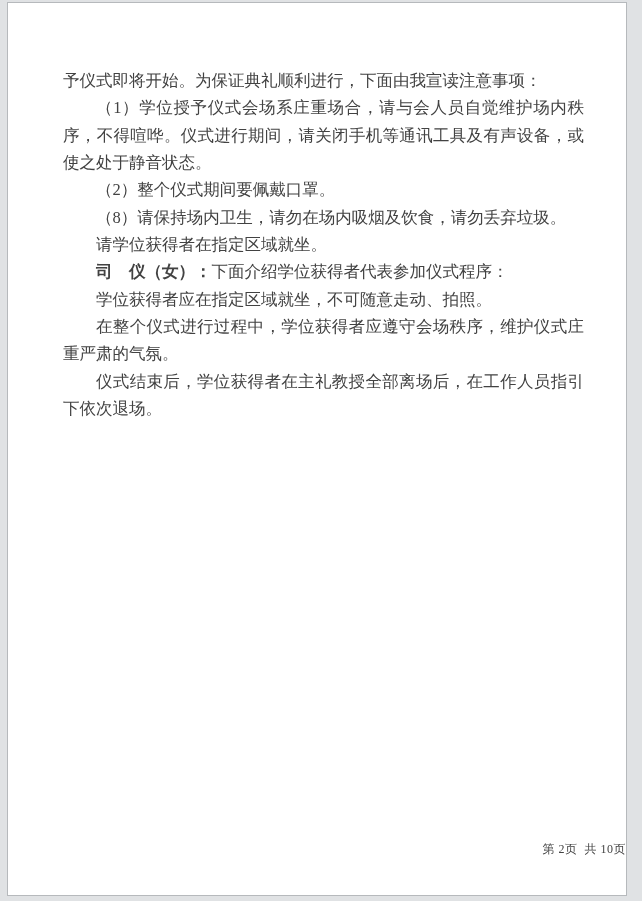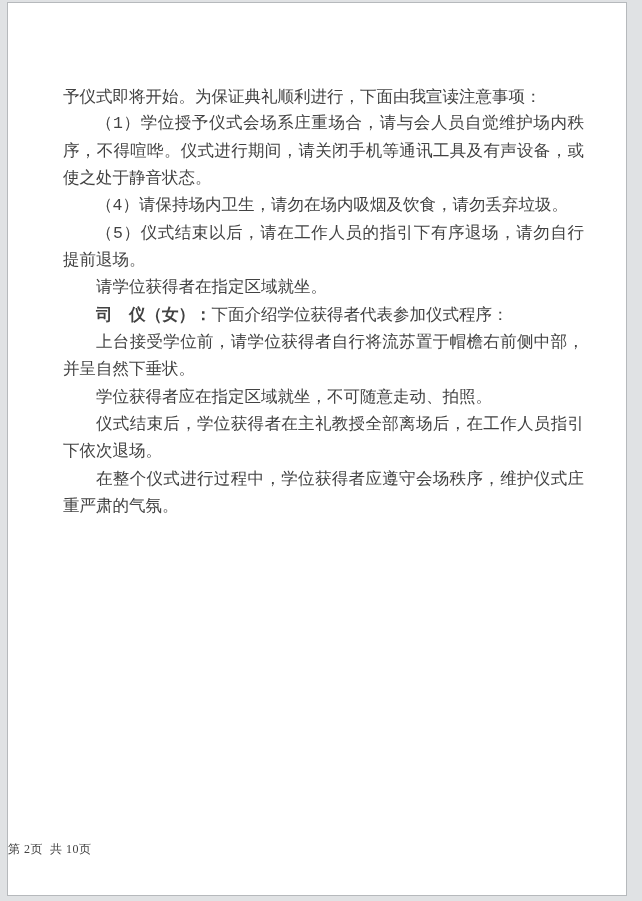--- a/index.html
+++ b/index.html
@@ -14,49 +14,48 @@
     background:var(--canvas-bg);
     font-family:"Liberation Serif","DejaVu Serif",serif;
   }
   .page{
     position:absolute;left:7px;top:2px;width:620px;height:894px;
     background:var(--page-bg);
     border:1px solid var(--page-border);
     box-sizing:border-box;
   }
   .content{
-    position:absolute;left:55px;top:80px;width:521px;
+    position:absolute;left:55px;top:64px;width:521px;
     font-size:16.5px;line-height:27.35px;
     color:var(--text-color);
     text-align:justify;
     text-justify:inter-ideograph;
     line-break:strict;
   }
   .content p{margin:0;padding:0;}
-  .content p.indent{text-indent:2em;font-family:Liberation Mono, monospace;}
+  .content p.indent{text-indent:2em;}
   .content b{font-weight:bold;}
   .footer{
     position:absolute;top:838px;left:0;right:0;
-    text-align:left;
+    text-align:right;
     font-size:12px;
     color:var(--text-color);
     white-space:pre;
     letter-spacing:0.5px;
   }
 </style>
 </head>
 <body>
 
 <div class="page">
   <div class="content" id="doc-body">
       <p class="para">予仪式即将开始。为保证典礼顺利进行，下面由我宣读注意事项：</p>
       <p class="para indent">（1）学位授予仪式会场系庄重场合，请与会人员自觉维护场内秩序，不得喧哗。仪式进行期间，请关闭手机等通讯工具及有声设备，或使之处于静音状态。</p>
-      <p class="para indent">（4）请保持场内卫生，请勿在场内吸烟及饮食，请勿丢弃垃圾。</p>
-      <p class="para indent">（5）仪式结束以后，请在工作人员的指引下有序退场，请勿自行提前退场。</p>
+      <p class="para indent">（2）整个仪式期间要佩戴口罩。</p>
+      <p class="para indent">（8）请保持场内卫生，请勿在场内吸烟及饮食，请勿丢弃垃圾。</p>
       <p class="para indent">请学位获得者在指定区域就坐。</p>
       <p class="para indent"><b>司　仪（女）：</b>下面介绍学位获得者代表参加仪式程序：</p>
-      <p class="para indent">上台接受学位前，请学位获得者自行将流苏置于帽檐右前侧中部，并呈自然下垂状。</p>
       <p class="para indent">学位获得者应在指定区域就坐，不可随意走动、拍照。</p>
+      <p class="para indent">在整个仪式进行过程中，学位获得者应遵守会场秩序，维护仪式庄重严肃的气氛。</p>
       <p class="para indent">仪式结束后，学位获得者在主礼教授全部离场后，在工作人员指引下依次退场。</p>
-      <p class="para indent">在整个仪式进行过程中，学位获得者应遵守会场秩序，维护仪式庄重严肃的气氛。</p>
     </div>
   <div class="footer">第 2页  共 10页</div>
 </div>
 
 </body></html>

